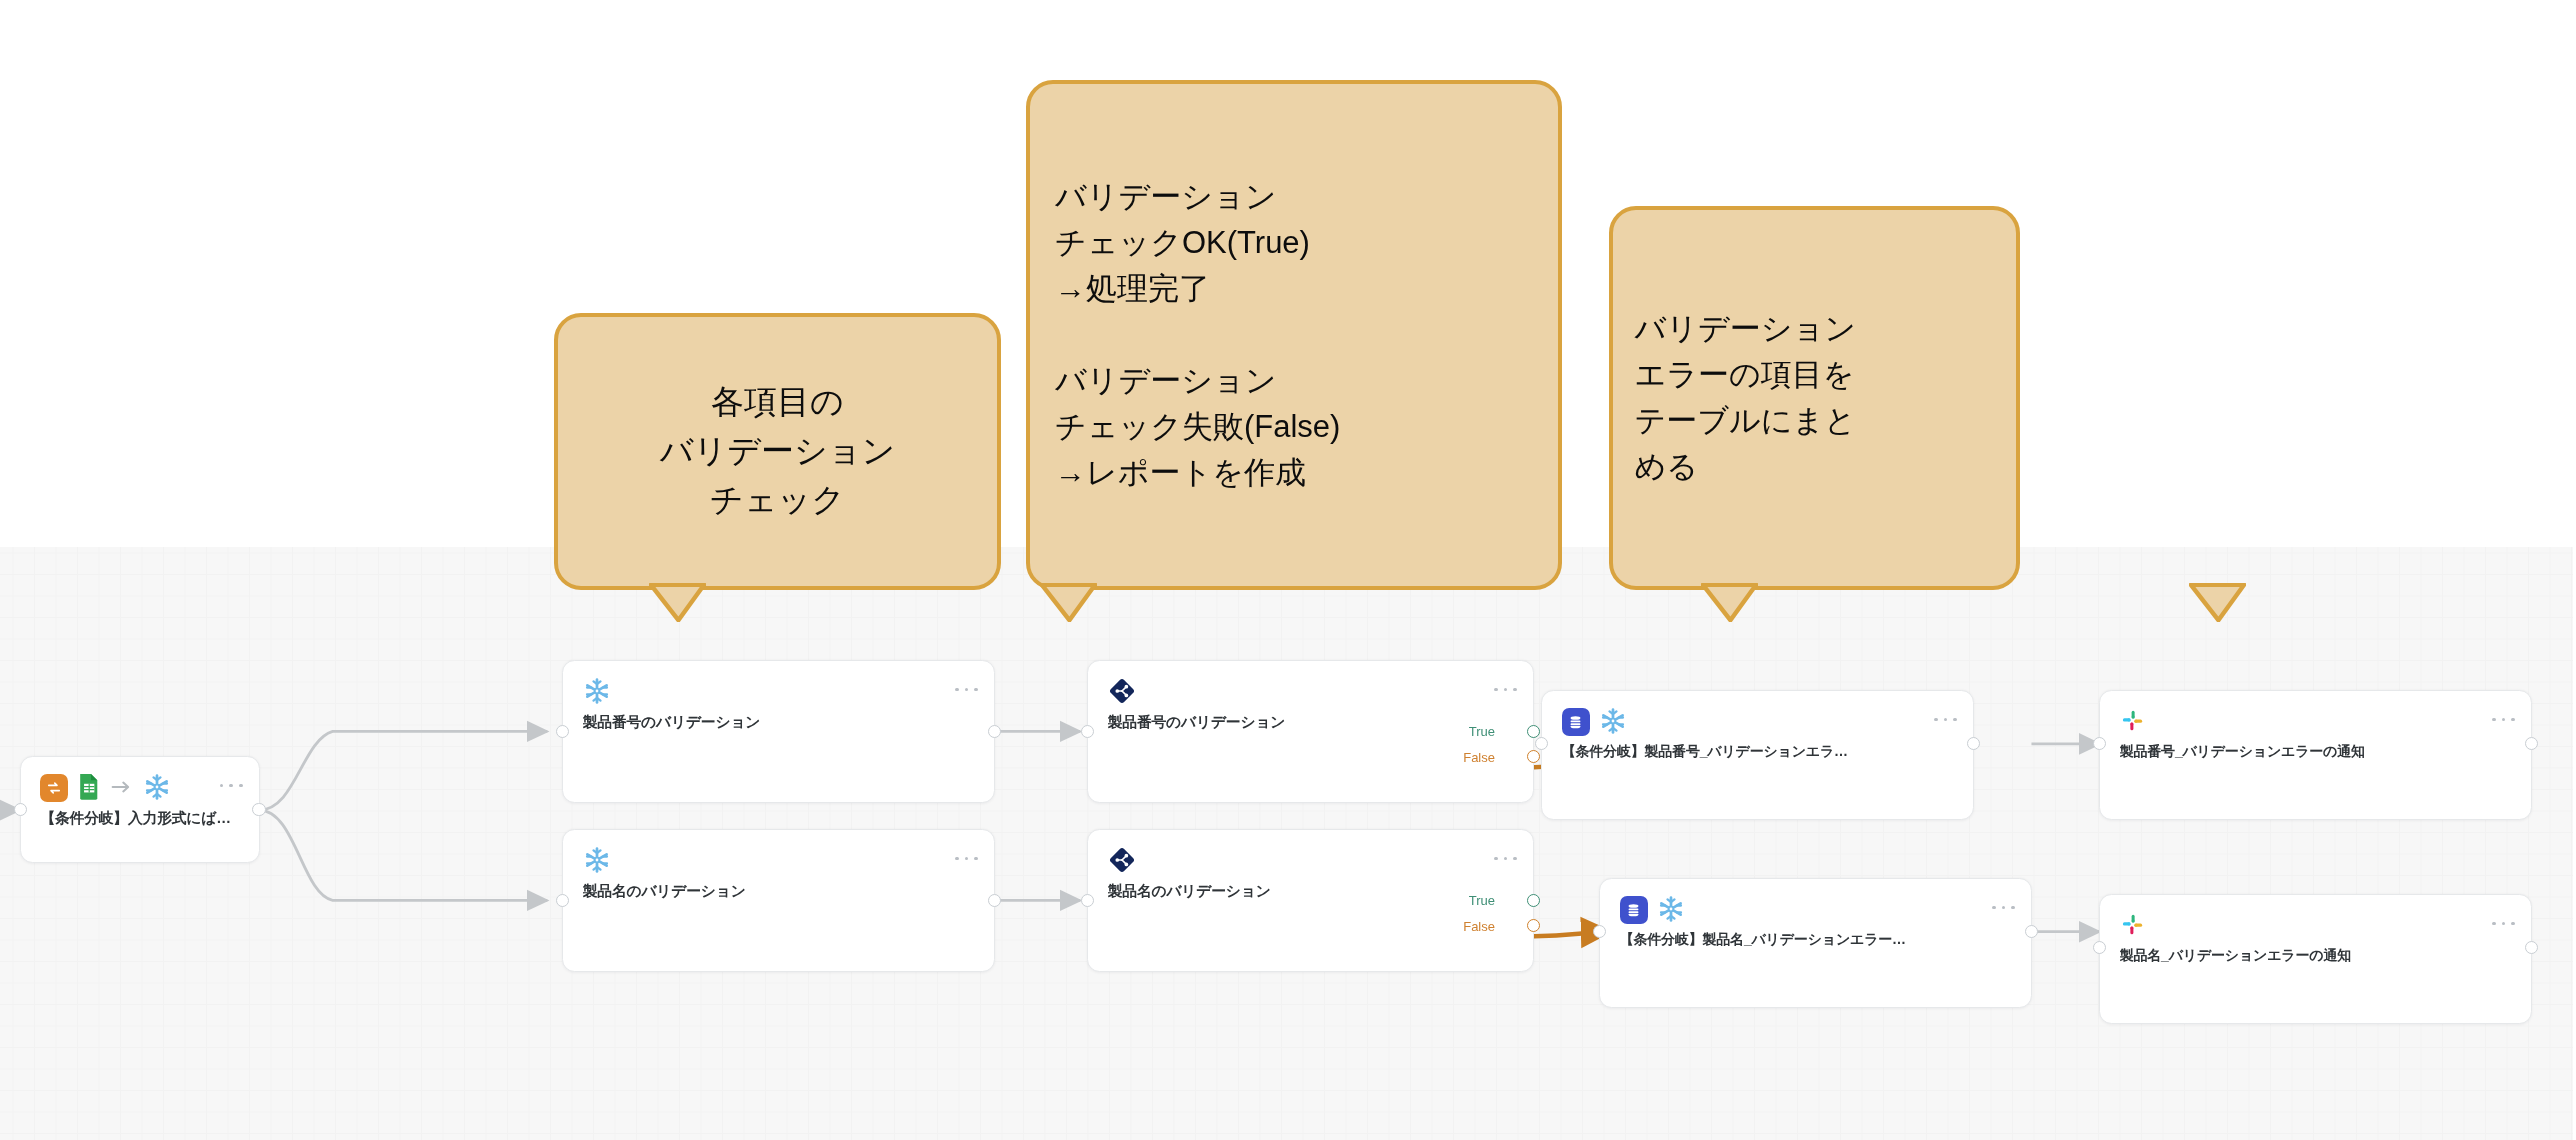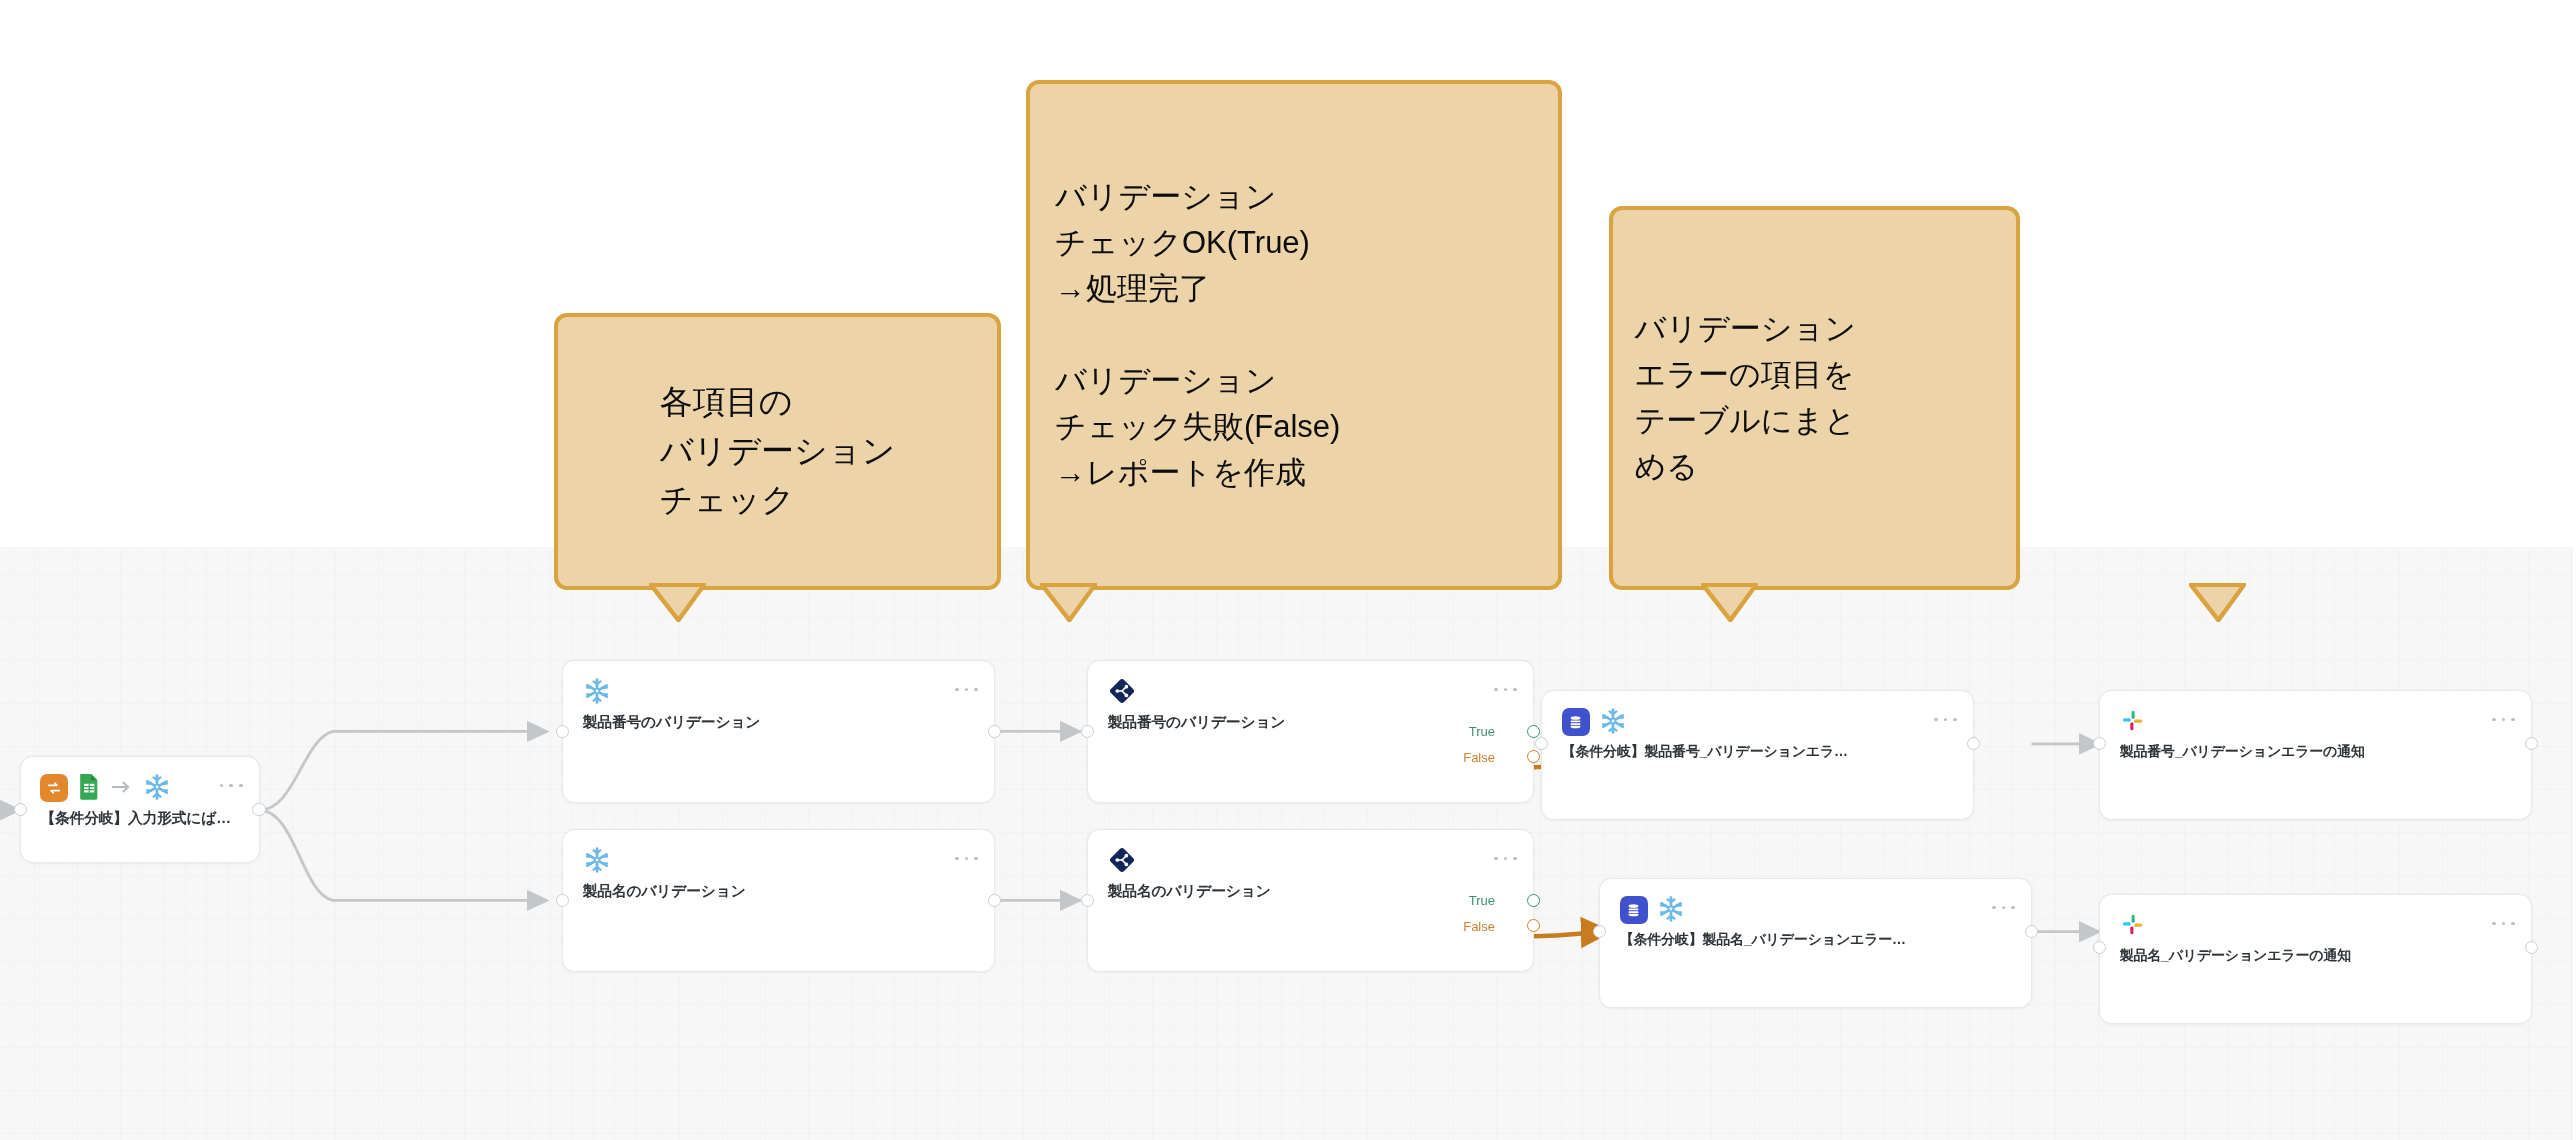--- a/index.html
+++ b/index.html
@@ -141,33 +141,33 @@
     border-radius: 7.2px;
     background: #3f51cd;
     display: flex; align-items: center; justify-content: center;
   }
 
   
   .bubble {
     position: absolute;
     background: #ecd3a8;
     border: 4.5px solid #d9a33f;
-    border-radius: 13px;
+    border-radius: 27px;
     box-sizing: border-box;
     display: flex;
     align-items: center;
     justify-content: center;
   }
   .bubble .btxt {
     color: #0d0d0d;
     line-height: 1.48;
     white-space: pre-line;
     padding: 0 16px;
   }
-  .bubble.center .btxt { text-align: left; }
+  .bubble.center .btxt { text-align: center; }
   .bubble.left .btxt   { text-align: left; width: 100%; }
   .tail {
     position: absolute;
     width: 57px;
     height: 39px;
   }
 </style>
 </head>
 <body>
 

